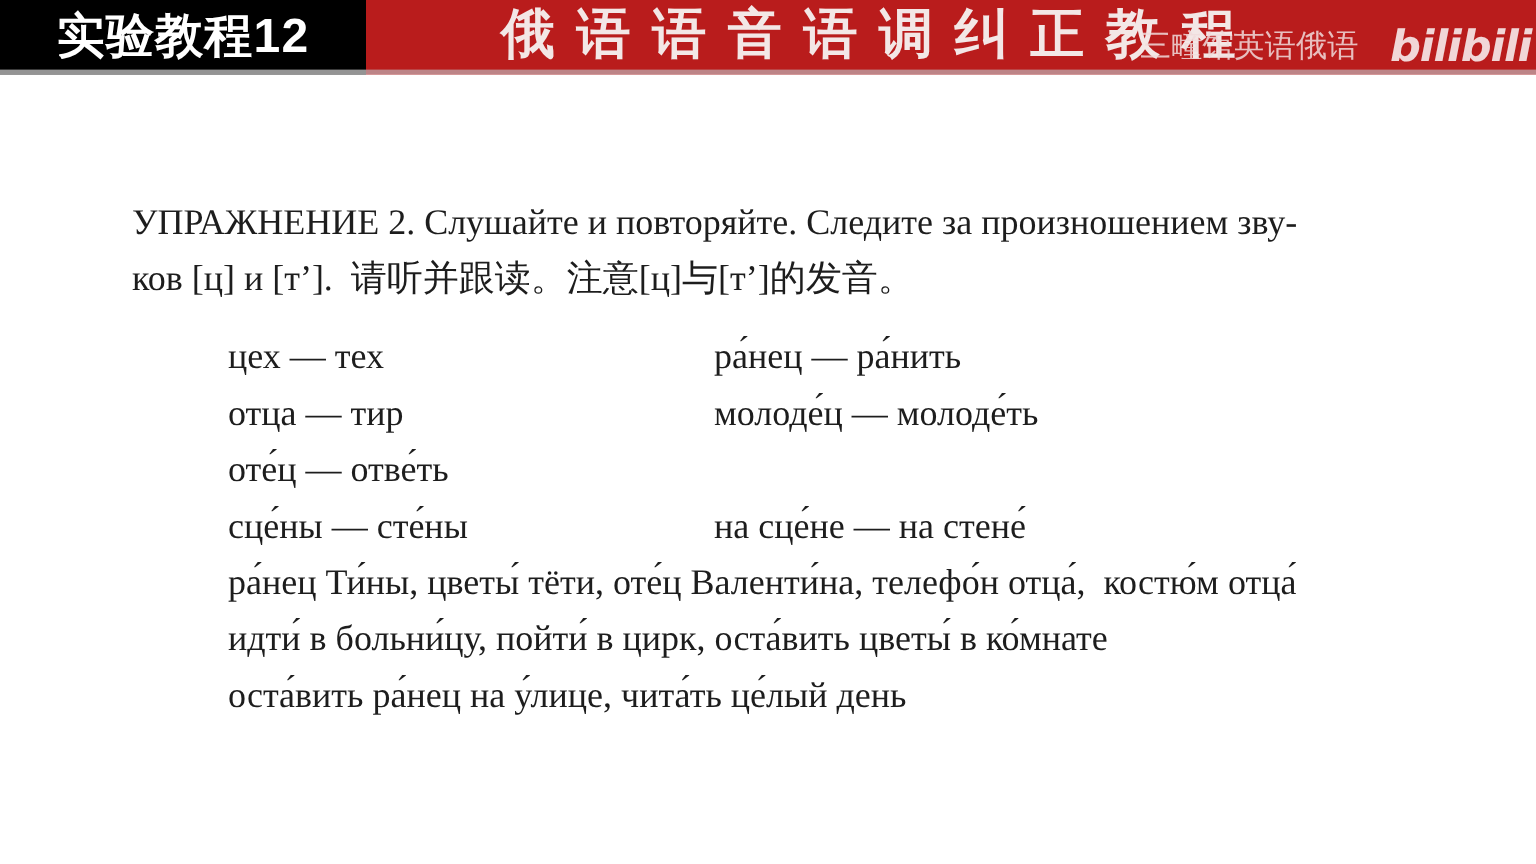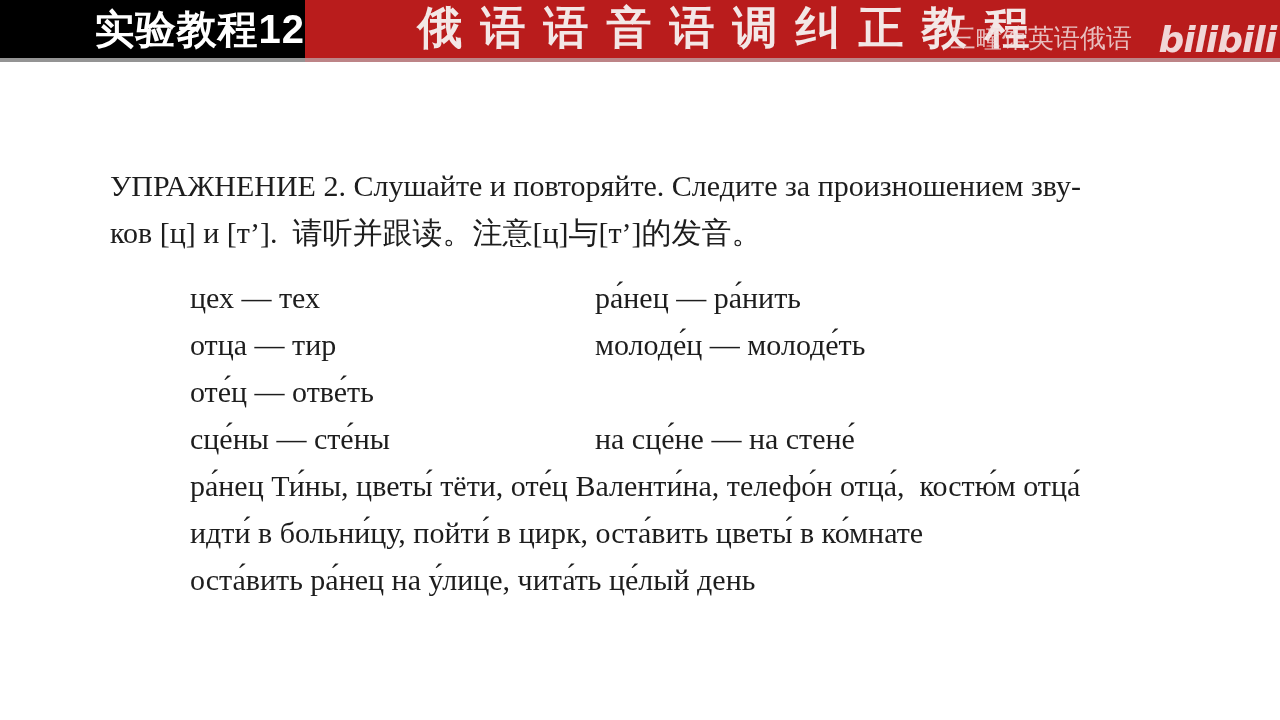--- a/index.html
+++ b/index.html
@@ -16,21 +16,21 @@
     height: 66px;
     position: relative;
   }
   .header-left {
     width: 305px;
     height: 62px;
     background: #000000;
     border-bottom: 4px solid #949494;
     display: flex;
     align-items: center;
-    justify-content: flex-end;
+    justify-content: center;
   }
   .badge-text {
     color: #ffffff;
     font-family: "Liberation Sans", sans-serif;
     font-weight: bold;
     font-size: 40px;
     letter-spacing: 1px;
     white-space: nowrap;
   }
   .header-right {

